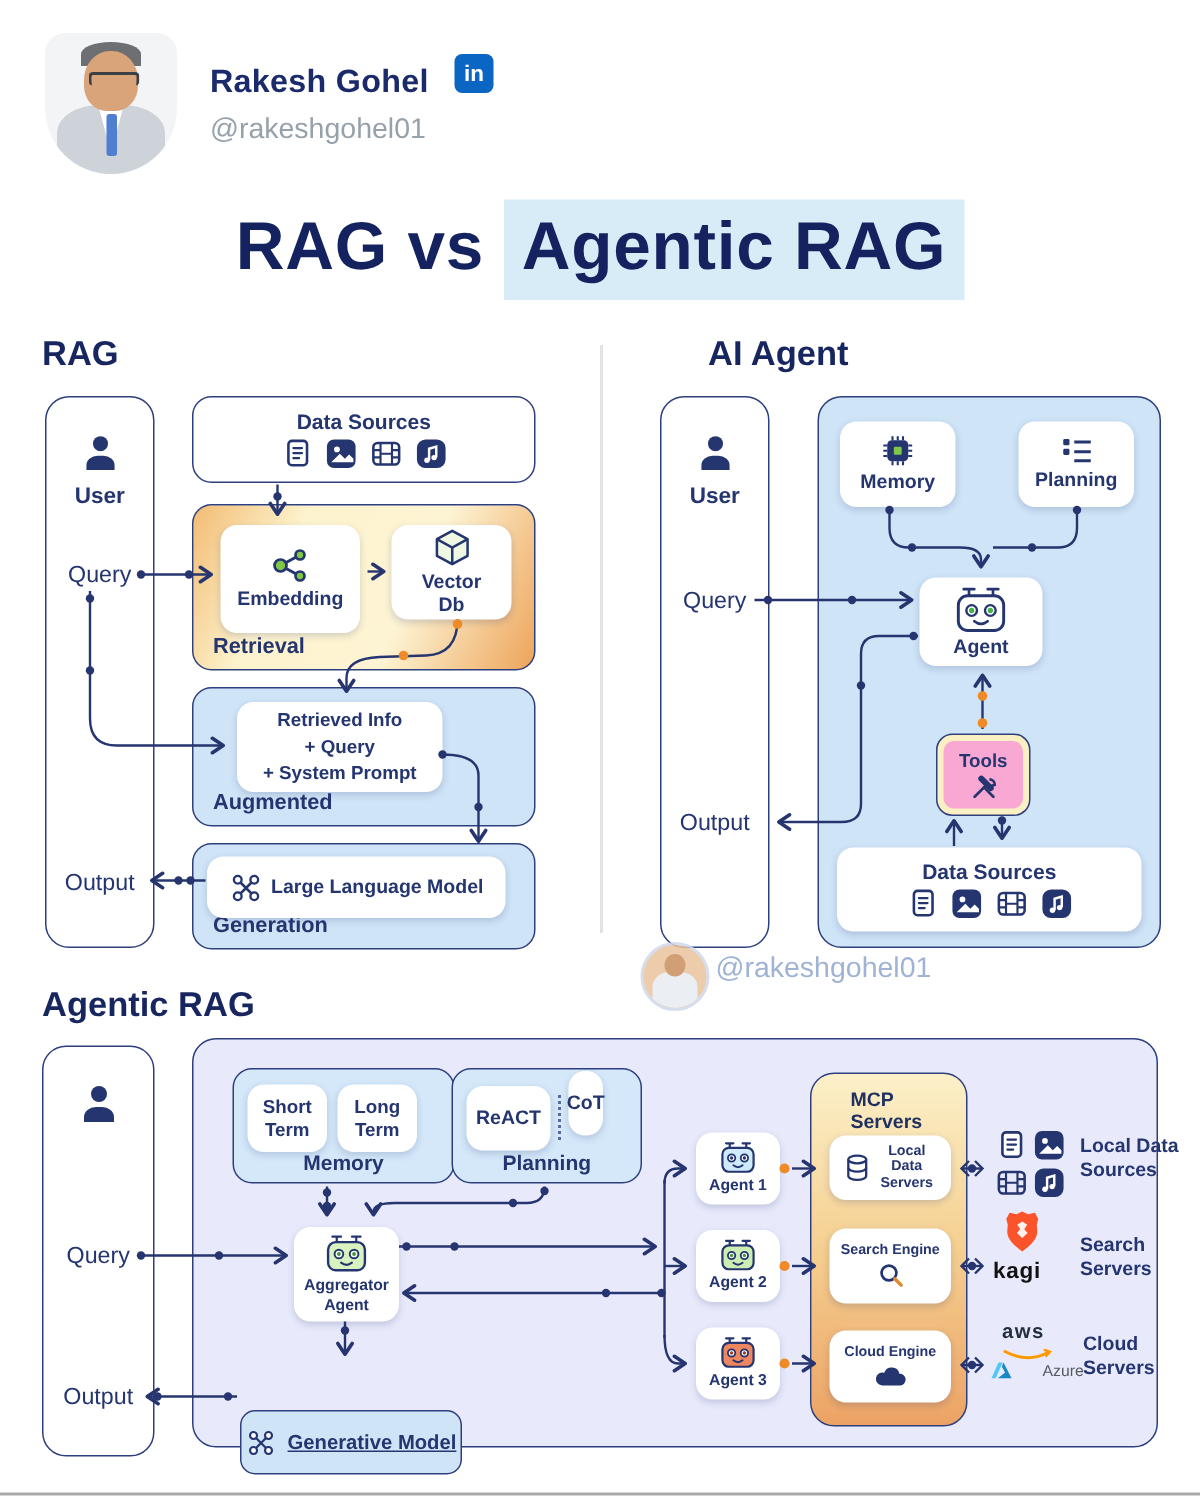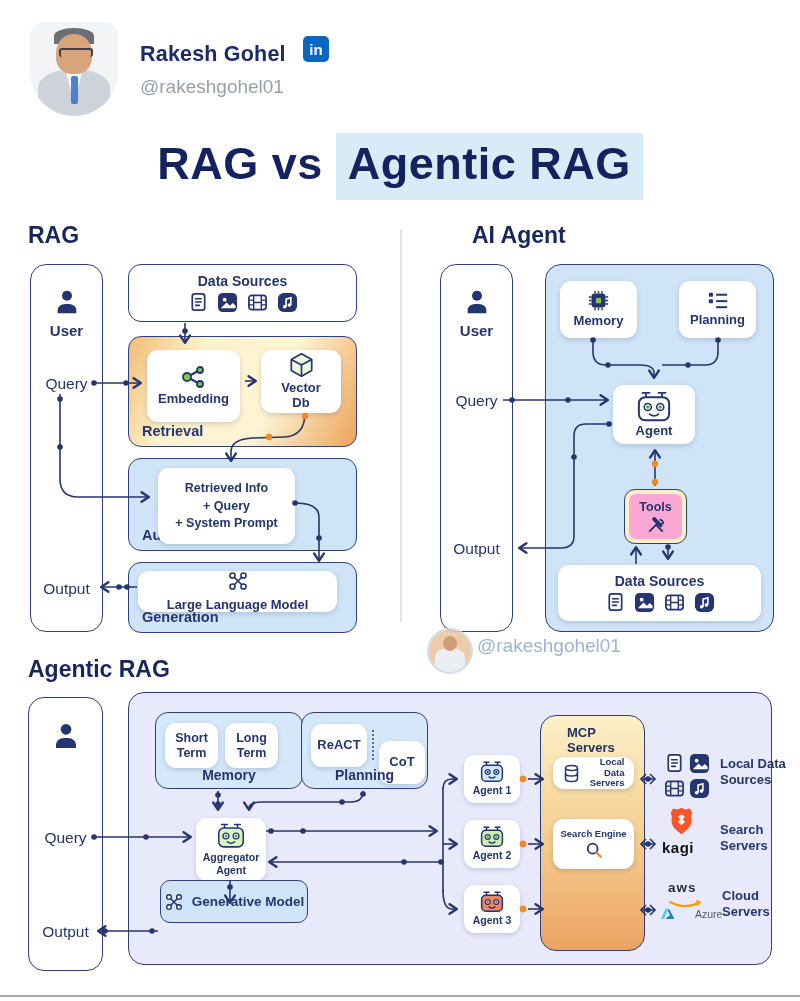--- a/index.html
+++ b/index.html
@@ -133,30 +133,30 @@
     <svg class="ic" width="25" height="26" viewBox="0 0 26 28">
       <path d="M13,2 L24,8 V20 L13,26 L2,20 V8 Z" fill="#eef8e2" stroke="#24356f" stroke-width="1.8" stroke-linejoin="round"></path>
       <path d="M2,8 L13,14 L24,8 M13,14 V26" fill="none" stroke="#24356f" stroke-width="1.8"></path>
     </svg>
     <span class="ctext" style="width:52px;">Vector Db</span>
   </div>
 
   <div class="panel p-blue" style="left:128px;top:458px;width:229px;height:93px;">
     <span class="corner">Augmented</span>
   </div>
-  <div class="card" style="left:158px;top:468px;width:137px;height:76px;">
+  <div class="card" style="left:158px;top:468px;width:137px;height:60px;">
     <span class="t12">Retrieved Info</span>
     <span class="t12">+ Query</span>
     <span class="t12">+ System Prompt</span>
   </div>
 
   <div class="panel p-blue" style="left:128px;top:562px;width:229px;height:71px;">
     <span class="corner">Generation</span>
   </div>
-  <div class="card" style="left:138px;top:571px;width:199px;height:41px;flex-direction:column;gap:6px;">
+  <div class="card" style="left:138px;top:571px;width:199px;height:41px;flex-direction:row;gap:6px;">
     <svg class="ic" width="22" height="22" viewBox="0 0 24 24">
       <path d="M6,6 L18,18 M18,6 L6,18" stroke="#24356f" stroke-width="1.8"></path>
       <circle cx="6" cy="6" r="2.8" fill="#fff" stroke="#24356f" stroke-width="1.7"></circle>
       <circle cx="18" cy="6" r="2.8" fill="#fff" stroke="#24356f" stroke-width="1.7"></circle>
       <circle cx="6" cy="18" r="2.8" fill="#fff" stroke="#24356f" stroke-width="1.7"></circle>
       <circle cx="18" cy="18" r="2.8" fill="#fff" stroke="#24356f" stroke-width="1.7"></circle>
     </svg>
     <span class="ctext">Large Language Model</span>
   </div>
 
@@ -272,40 +272,40 @@
       <span class="t12" style="width:40px;">Long Term</span>
     </div>
     <div style="position:absolute;left:0;right:0;bottom:5px;text-align:center;font-size:14px;font-weight:700;">Memory</div>
   </div>
 
   <div class="panel p-lblue" style="left:301px;top:712px;width:127px;height:77px;">
     <div class="card" style="left:9px;top:11px;width:56px;height:43px;">
       <span class="ctext">ReACT</span>
     </div>
     <div class="dotdiv" style="left:70px;top:17px;"></div>
-    <div class="card" style="left:77px;top:28px;width:46px;height:43px;">
+    <div class="card" style="left:77px;top:1px;width:23px;height:43px;">
       <span class="ctext">CoT</span>
     </div>
     <div style="position:absolute;left:0;right:0;bottom:5px;text-align:center;font-size:14px;font-weight:700;">Planning</div>
   </div>
 
   <div class="card" style="left:196px;top:818px;width:70px;height:63px;gap:2px;">
     <svg class="ic" width="34" height="26" viewBox="0 0 44 36">
       <path d="M13,7 V2.5 M9,2 H17 M31,7 V2.5 M27,2 H35" stroke="#24356f" stroke-width="2" stroke-linecap="round"></path>
       <rect x="5" y="7" width="34" height="26" rx="7" fill="#d9f3c0" stroke="#24356f" stroke-width="2.2"></rect>
       <circle cx="15" cy="18" r="4" fill="#fff" stroke="#24356f" stroke-width="1.8"></circle>
       <circle cx="29" cy="18" r="4" fill="#fff" stroke="#24356f" stroke-width="1.8"></circle>
       <circle cx="15" cy="18" r="1.8" fill="#3f9a45"></circle>
         <circle cx="29" cy="18" r="1.8" fill="#3f9a45"></circle>
       <path d="M17,26 Q22,30 27,26" fill="none" stroke="#24356f" stroke-width="2" stroke-linecap="round"></path>
     </svg>
     <span class="t10" style="width:62px;">Aggregator Agent</span>
   </div>
 
-  <div class="panel p-blue" style="left:160px;top:880px;width:148px;height:43px;border-radius:10px;display:flex;align-items:center;justify-content:center;gap:8px;">
+  <div class="panel p-blue" style="left:160px;top:940px;width:148px;height:43px;border-radius:10px;display:flex;align-items:center;justify-content:center;gap:8px;text-decoration:underline;">
     <svg class="ic" width="20" height="20" viewBox="0 0 24 24">
       <path d="M6,6 L18,18 M18,6 L6,18" stroke="#24356f" stroke-width="1.8"></path>
       <circle cx="6" cy="6" r="2.8" fill="#fff" stroke="#24356f" stroke-width="1.7"></circle>
       <circle cx="18" cy="6" r="2.8" fill="#fff" stroke="#24356f" stroke-width="1.7"></circle>
       <circle cx="6" cy="18" r="2.8" fill="#fff" stroke="#24356f" stroke-width="1.7"></circle>
       <circle cx="18" cy="18" r="2.8" fill="#fff" stroke="#24356f" stroke-width="1.7"></circle>
     </svg>
     <span style="font-size:13.5px;font-weight:700;">Generative Model</span>
   </div>
 
@@ -341,33 +341,39 @@
       <circle cx="29" cy="18" r="4" fill="#fff" stroke="#24356f" stroke-width="2"></circle>
       <circle cx="15" cy="18" r="1.8" fill="#a53d22"></circle>
         <circle cx="29" cy="18" r="1.8" fill="#a53d22"></circle>
       <path d="M17,26 Q22,30 27,26" fill="none" stroke="#24356f" stroke-width="2.2" stroke-linecap="round"></path>
     </svg>
     <span class="t10">Agent 3</span>
   </div>
 
   <div class="panel p-mcp2" style="left:540px;top:715px;width:105px;height:236px;">
     <div class="mcp-title">MCP Servers</div>
-    <div class="card" style="left:12px;top:41px;width:81px;height:32px;flex-direction:row;gap:5px;text-align:right;">
+    <div class="card" style="left:12px;top:41px;width:81px;height:43px;flex-direction:row;gap:5px;">
       <svg class="ic" width="17" height="19" viewBox="0 0 20 22">
         <path d="M3,4.5 V17.5 a7,3 0 0 0 14,0 V4.5" fill="#fff" stroke="#24356f" stroke-width="1.8"></path>
         <ellipse cx="10" cy="4.5" rx="7" ry="3" fill="#fff" stroke="#24356f" stroke-width="1.8"></ellipse>
         <path d="M3,11 a7,3 0 0 0 14,0" fill="none" stroke="#24356f" stroke-width="1.8"></path>
       </svg>
       <span class="t9" style="width:40px;">Local Data Servers</span>
     </div>
     <div class="card" style="left:12px;top:103px;width:81px;height:50px;gap:2px;">
       <span class="t9">Search Engine</span>
       <svg class="ic" width="18" height="18" viewBox="0 0 20 20">
         <circle cx="8.5" cy="8.5" r="5.5" fill="none" stroke="#24356f" stroke-width="2"></circle>
         <path d="M12.8,12.8 L17.5,17.5" stroke="#e0892e" stroke-width="2.6" stroke-linecap="round"></path>
+      </svg>
+    </div>
+    <div class="card" style="left:12px;top:171px;width:81px;height:48px;gap:2px;">
+      <span class="t9">Cloud Engine</span>
+      <svg class="ic" width="24" height="15" viewBox="0 0 24 16">
+        <path d="M6,14.5 a4.6,4.6 0 1 1 1.2,-9 A5.6,5.6 0 0 1 18,6.3 a4.1,4.1 0 0 1 0.6,8.2 z" fill="#24356f"></path>
       </svg>
     </div>
   </div>
 
   <div class="abs" style="left:664px;top:753px;width:46px;display:grid;grid-template-columns:21px 21px;gap:4px;">
     <svg width="20" height="21" viewBox="0 0 20 22">
       <rect x="4" y="2" width="13" height="17" rx="2.5" fill="#fff" stroke="#24356f" stroke-width="1.8"></rect>
       <path d="M7.5,7 H13.5 M7.5,10.5 H13.5 M7.5,14 H11.5" stroke="#24356f" stroke-width="1.6" stroke-linecap="round"></path>
     </svg>
     <svg width="21" height="21" viewBox="0 0 22 22">

